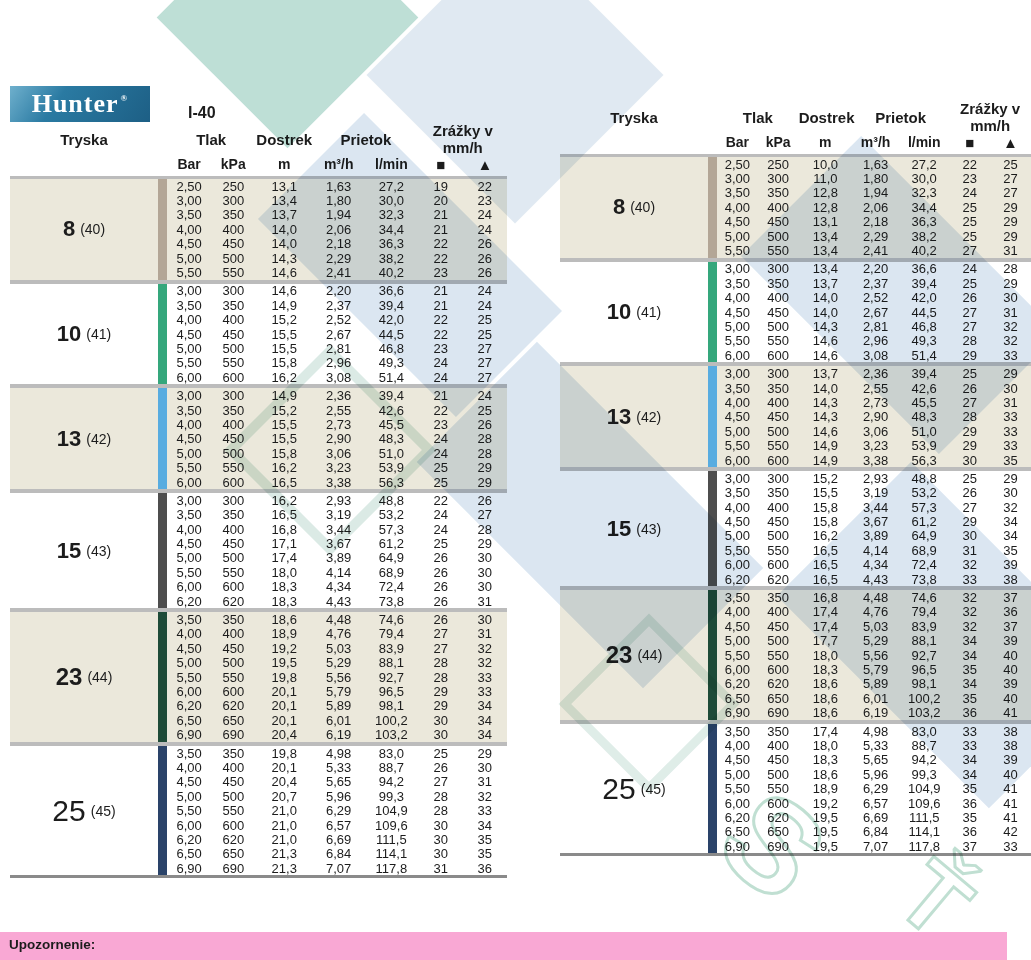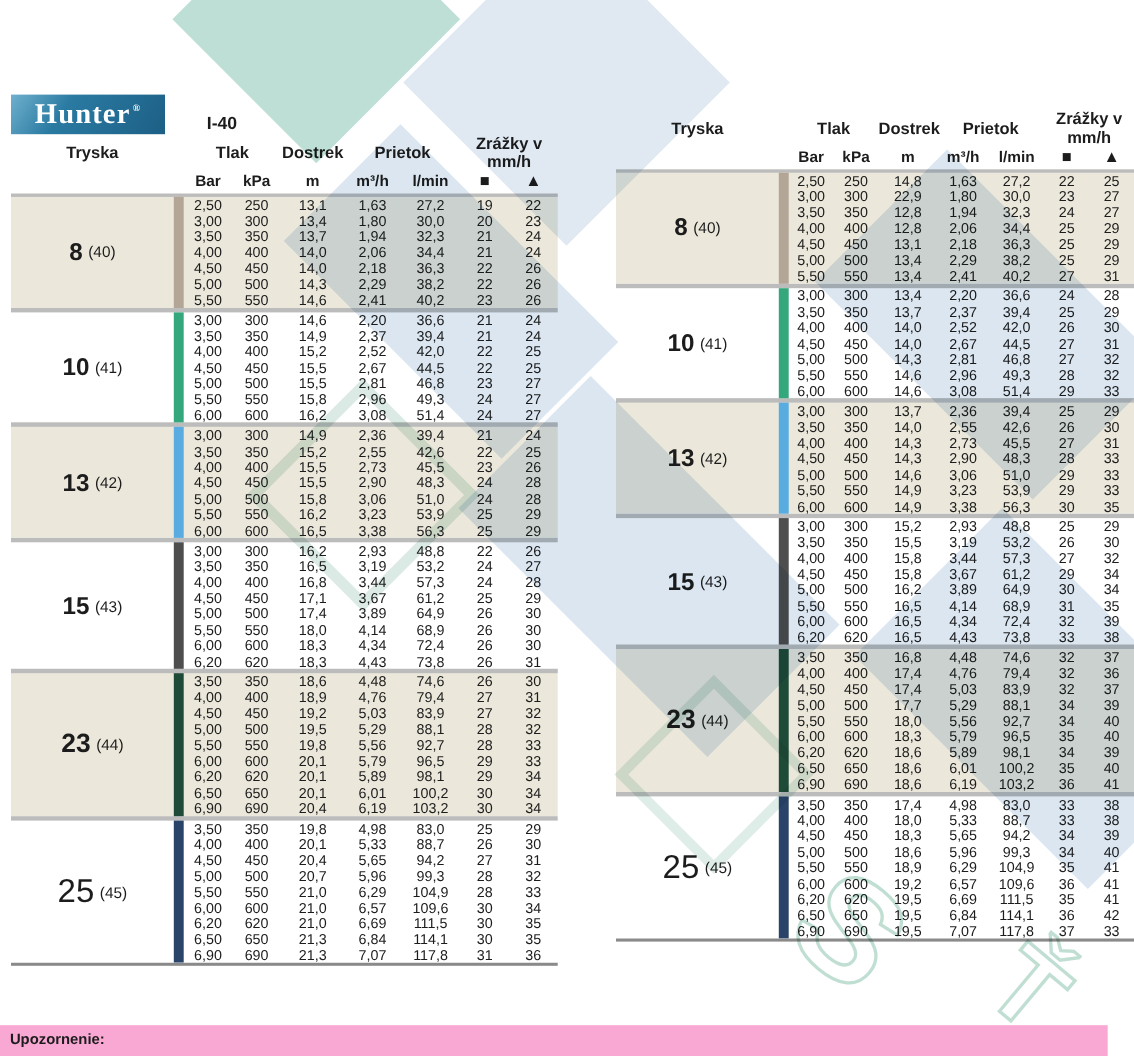--- a/index.html
+++ b/index.html
@@ -633,30 +633,30 @@
         <div class="group band-beige n8">
           <div class="glabel">
             <span class="num">8</span>
             <span class="code">(40)</span>
           </div>
           <div class="strip" style="background: rgb(179, 166, 150);"></div>
           <div class="rows">
             <div class="row">
               <span class="c c0">2,50</span>
               <span class="c c1">250</span>
-              <span class="c c2">14,8</span>
+              <span class="c c2">10,0</span>
               <span class="c c3">1,63</span>
               <span class="c c4">27,2</span>
               <span class="c c5">22</span>
               <span class="c c6">25</span>
             </div>
             <div class="row">
               <span class="c c0">3,00</span>
               <span class="c c1">300</span>
-              <span class="c c2">22,9</span>
+              <span class="c c2">11,0</span>
               <span class="c c3">1,80</span>
               <span class="c c4">30,0</span>
               <span class="c c5">23</span>
               <span class="c c6">27</span>
             </div>
             <div class="row">
               <span class="c c0">3,50</span>
               <span class="c c1">350</span>
               <span class="c c2">12,8</span>
               <span class="c c3">1,94</span>

